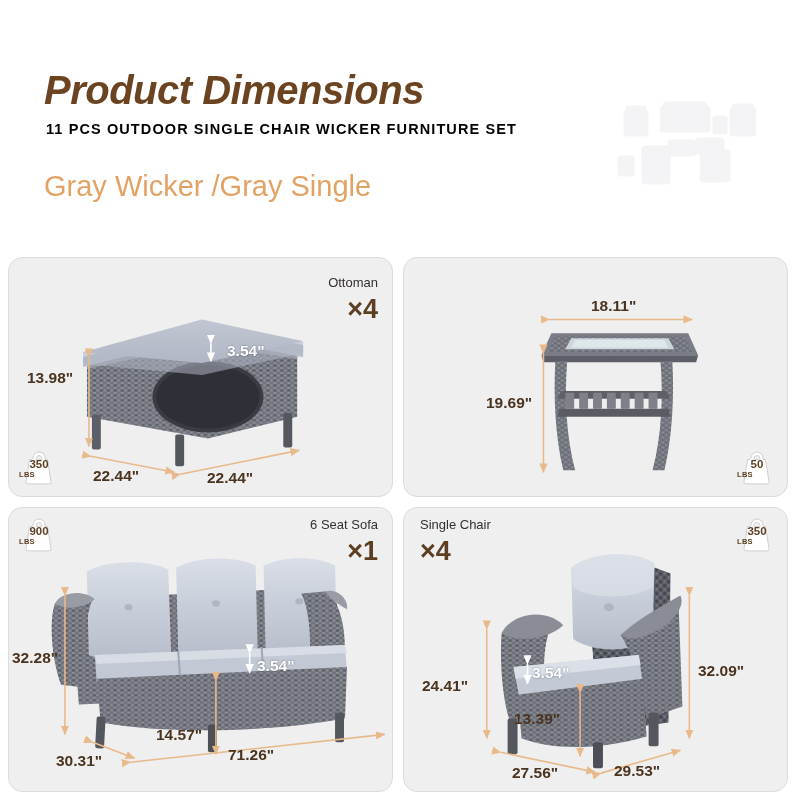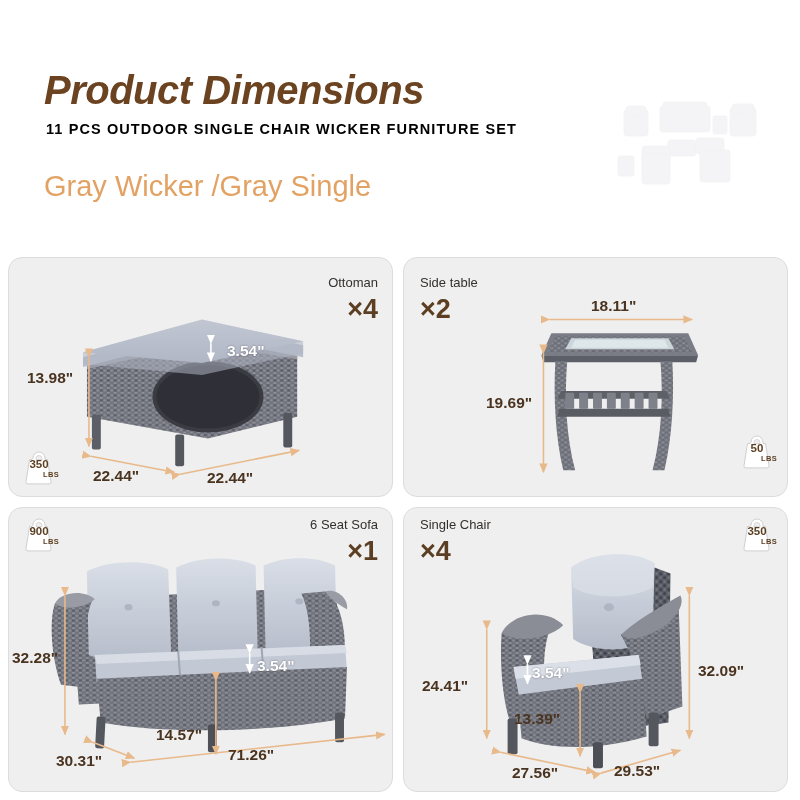--- a/index.html
+++ b/index.html
@@ -65,21 +65,21 @@
 
   
   .badge { position: absolute; width: 40px; height: 42px; }
   .badge .b-num {
     position: absolute; left: 0; top: 13px; width: 40px;
     text-align: center; font-size: 11.5px; font-weight: bold;
     color: #5c3f22; line-height: 1;
   }
   .badge .b-unit {
     position: absolute; left: 0; top: 25px; width: 40px;
-    text-align: right; font-size: 7.5px; font-weight: bold;
+    text-align: left; font-size: 7.5px; font-weight: bold;
     color: #5c3f22; line-height: 1; letter-spacing: .3px;
   }
 
   
   .dim {
     position: absolute; font-size: 15.5px; font-weight: bold;
     color: #4a3420; white-space: nowrap; line-height: 1;
   }
   .dim.white { color: #ffffff; font-weight: bold; text-shadow: 0 0 2px rgba(60,60,70,.65); }
 
@@ -226,26 +226,22 @@
         <rect x="232" y="136" width="9" height="16" rx="1"></rect>
         <rect x="246" y="136" width="9" height="16" rx="1"></rect>
       </g>
       <path d="M156,152 L266,152 L268,160 L154,160 Z" fill="#5a5c64"></path>
 
       <line x1="146" y1="62" x2="290" y2="62" stroke="#e8b98a" stroke-width="1.6" marker-start="url(#arrB)" marker-end="url(#arrB)"></line>
 
       <line x1="140" y1="96" x2="140" y2="216" stroke="#e8b98a" stroke-width="1.6" marker-start="url(#arrB)" marker-end="url(#arrB)"></line>
     </svg>
 
-    <div class="p-head left" style="left:16px; top:18px;">
-      <div class="p-name">Side table</div>
-      <div class="p-qty">×2</div>
-    </div>
-
-    <div class="badge" style="right:10px; bottom:24px;">
+
+    <div class="badge" style="right:10px; bottom:8px;">
       <svg viewBox="0 0 40 42" style="position:absolute;left:0;top:0;width:40px;height:42px;">
         <path d="M14,12 a6,6 0 0 1 12,0 l0,1.5 l2.5,0 l3.5,22 a2,2 0 0 1 -2,2.4 l-21,0 a2,2 0 0 1 -2,-2.4 l3.5,-22 l2.5,0 z" fill="#ffffff" stroke="#cfcfcf" stroke-width="1"></path>
         <path d="M17,12.5 a3,3 0 0 1 6,0 l0,1 l-6,0 z" fill="#efefef" stroke="#cfcfcf" stroke-width=".8"></path>
       </svg>
       <div class="b-num">50</div>
       <div class="b-unit">LBS</div>
     </div>
 
     <div class="dim" style="left:187px; top:40px;">18.11"</div>
     <div class="dim" style="left:82px;  top:137px;">19.69"</div>

